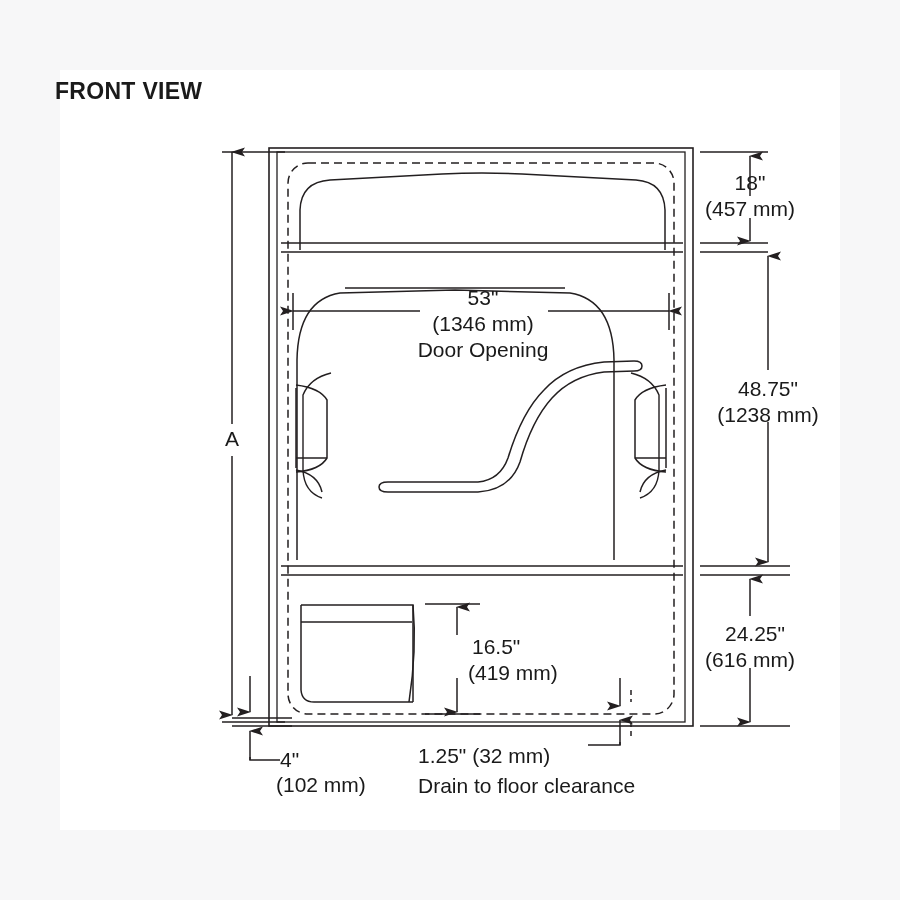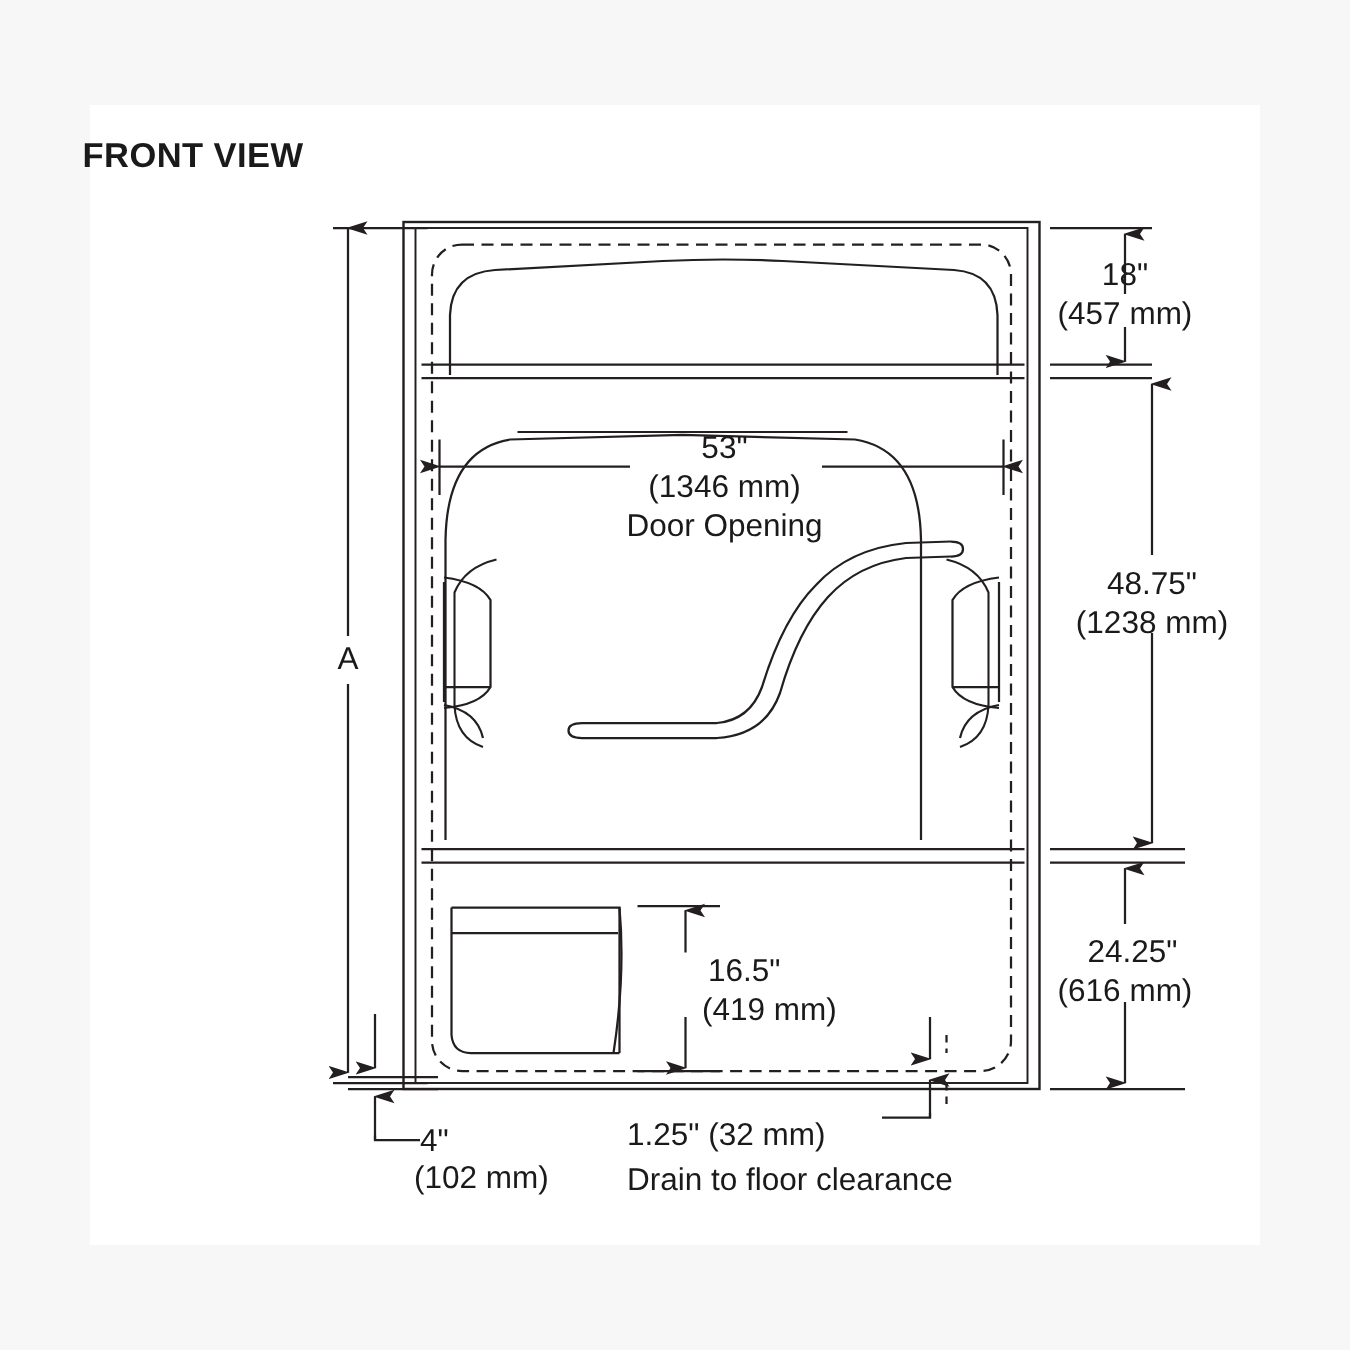--- a/index.html
+++ b/index.html
@@ -19,21 +19,21 @@
     position: absolute;
     left: 60px;
     top: 70px;
     width: 780px;
     height: 760px;
     background: #ffffff;
   }
   #title {
     position: absolute;
     left: 55px;
-    top: 90px;
+    top: 78px;
     font-size: 23px;
     font-weight: bold;
     letter-spacing: 0.3px;
     color: #1a1a1a;
     font-family: "Liberation Sans", sans-serif;
   }
   #drawing {
     position: absolute;
     left: 0;
     top: 0;

